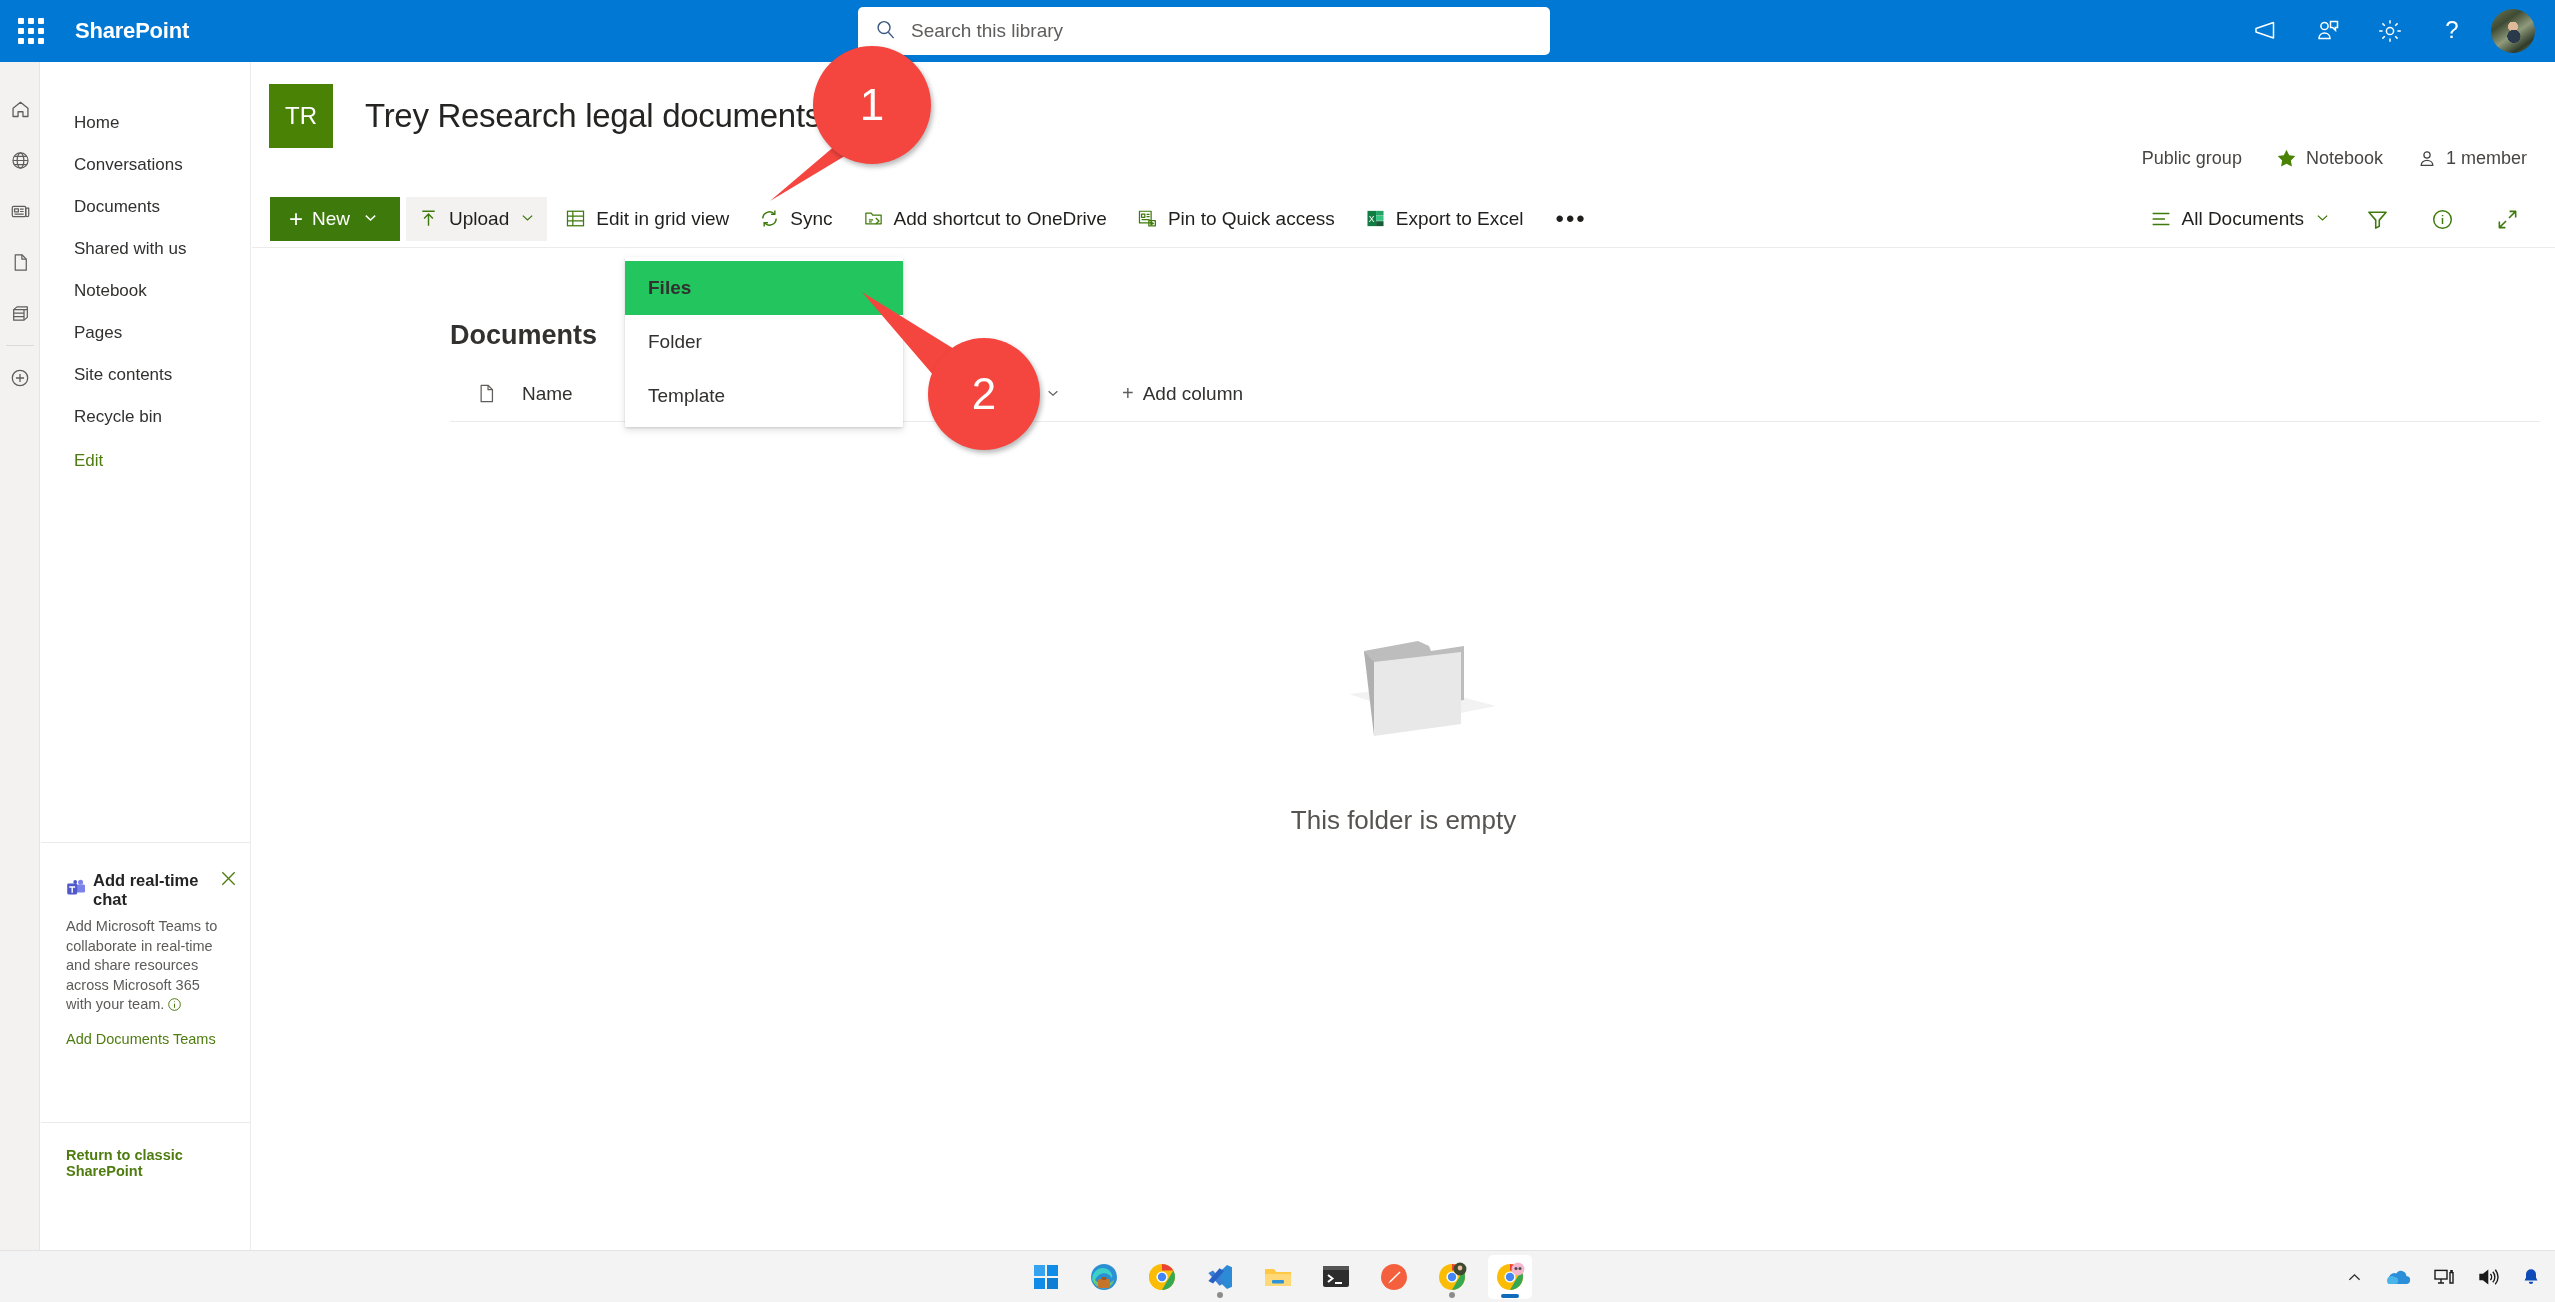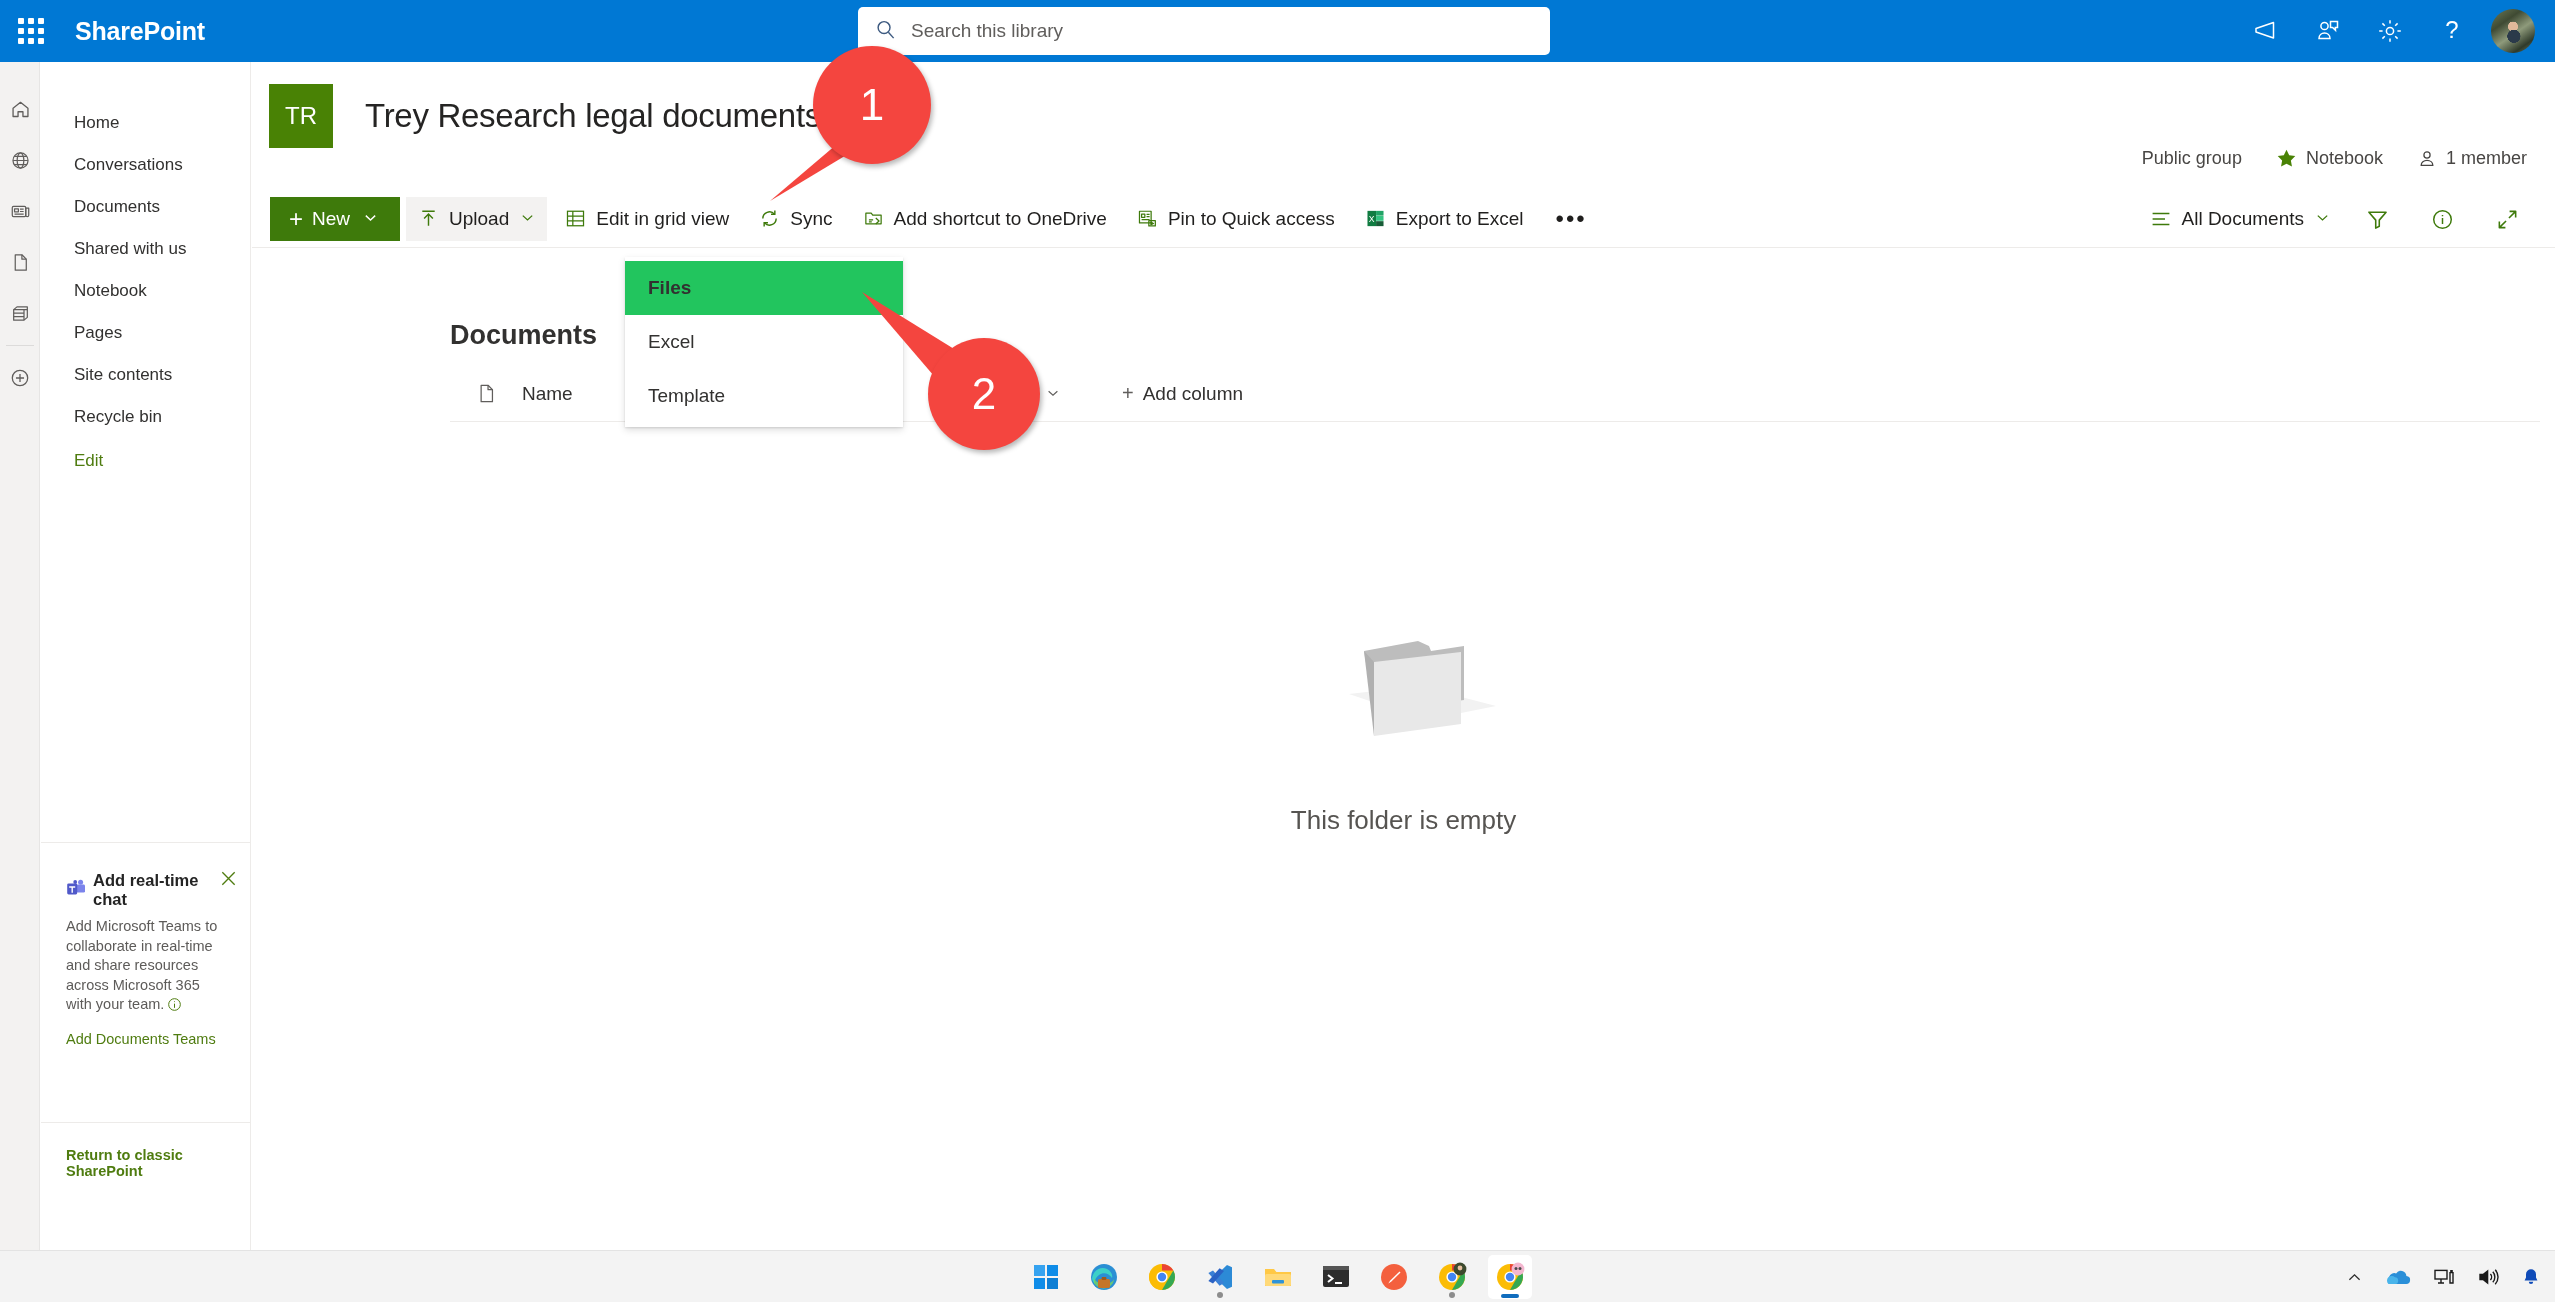--- a/index.html
+++ b/index.html
@@ -30,21 +30,21 @@
     display: grid;
     grid-template-columns: repeat(3, 6px);
     grid-template-rows: repeat(3, 6px);
     gap: 4px;
   }
   .waffle-grid i {
     width: 6px; height: 6px; background: #fff; border-radius: 1px; display: block;
   }
   .suite-brand {
     color: #fff;
-    font-size: 25px;
+    font-size: 22px;
     font-weight: bold;
     margin-left: 13px;
     letter-spacing: -0.2px;
     cursor: pointer;
   }
   .suite-search {
     position: absolute;
     left: 858px; top: 7px;
     width: 692px; height: 48px;
     background: #ffffff;
@@ -724,21 +724,21 @@
       <polygon points="53,23 107,13 118,18 120,23 153,18 153,72 63,85" fill="#bdbdbd"></polygon>
       <polygon points="63,34 150,24 150,96 63,108" fill="#e8e8e8"></polygon>
       <polygon points="53,23 63,108 63,34" fill="#b0b0b0"></polygon>
     </svg>
     <div class="empty-caption">This folder is empty</div>
   </div>
 </div>
 
 <div class="dropdown">
   <div class="dd-item hover">Files</div>
-  <div class="dd-item">Excel</div>
+  <div class="dd-item">Folder</div>
   <div class="dd-item">Template</div>
 </div>
 
 <div class="callout" style="left:760px; top:38px; width:200px; height:165px;">
   <svg width="200" height="165" viewBox="0 0 200 165">
     <polygon points="90,95 128,92 10,163" fill="#f4453f"></polygon>
   </svg>
   <div class="callout-circle" style="left:53px; top:8px; width:118px; height:118px;">1</div>
 </div>
 

